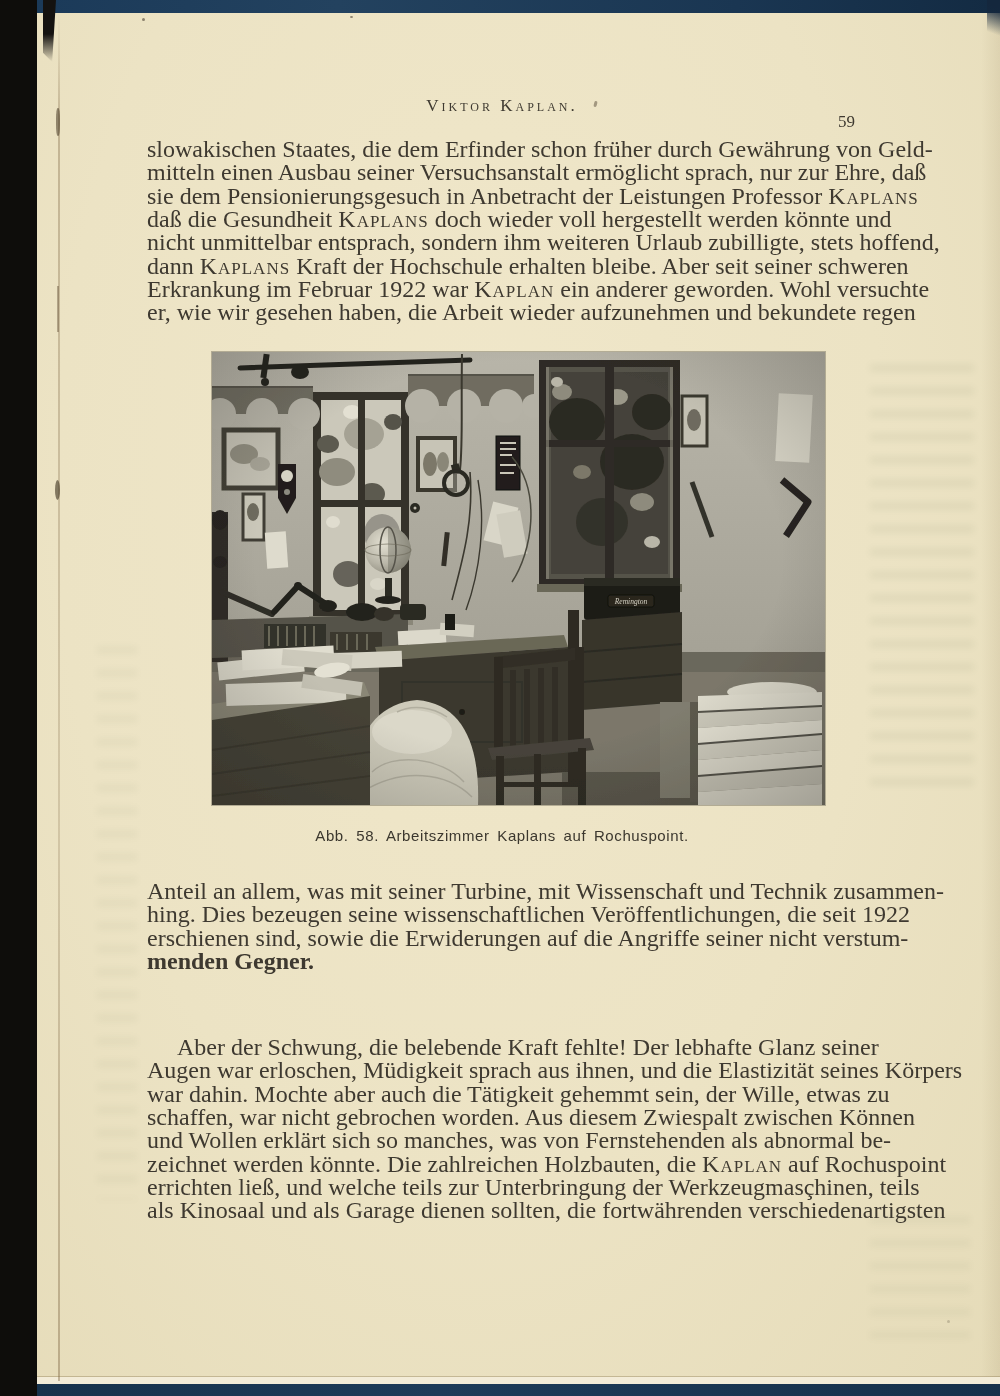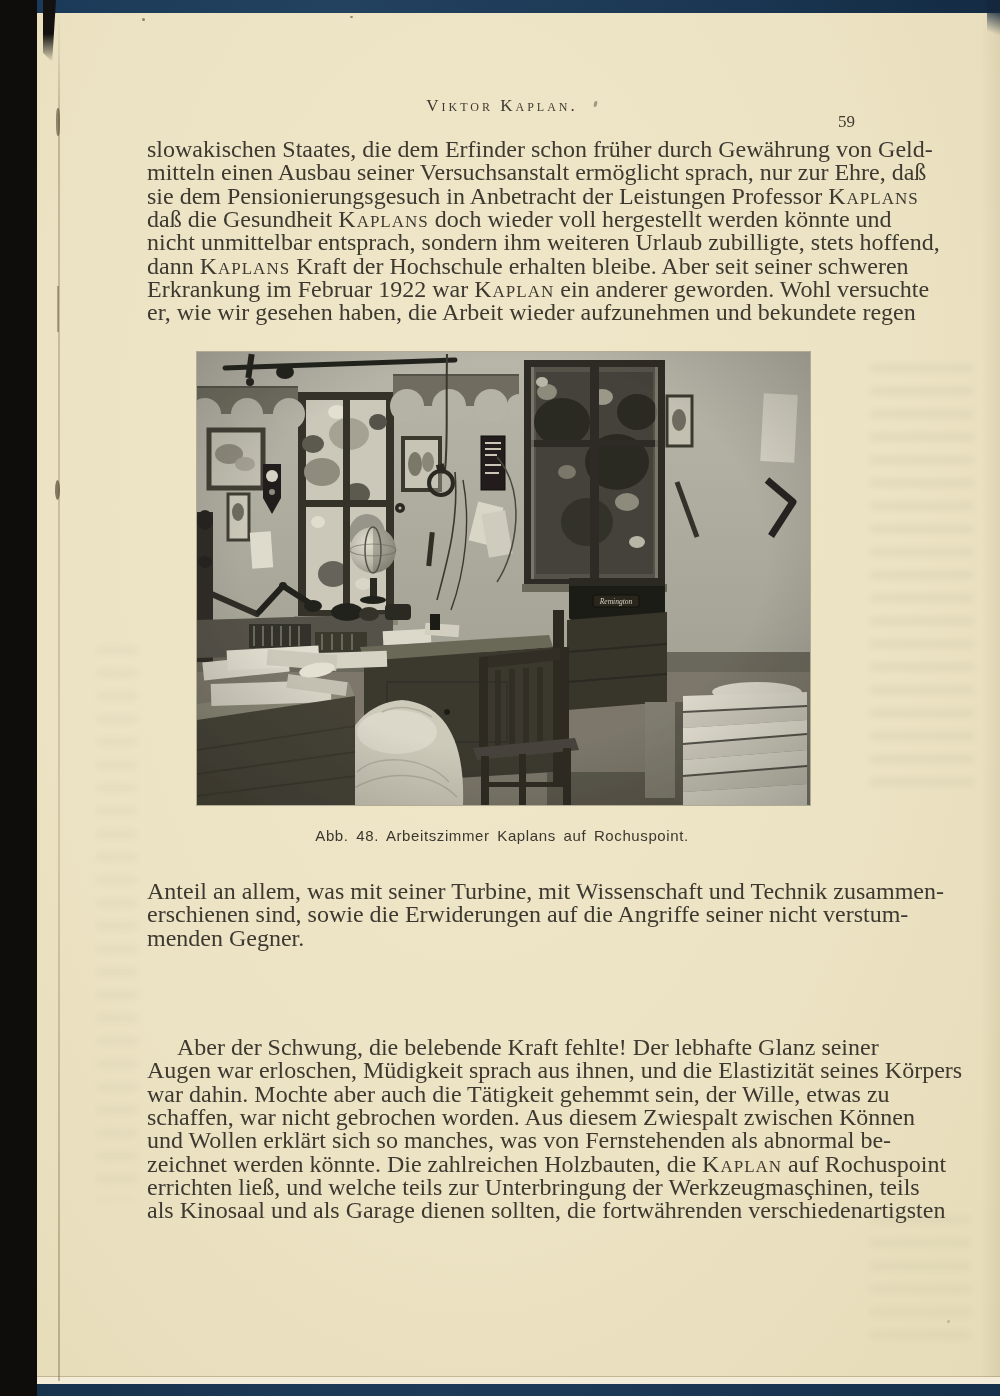--- a/index.html
+++ b/index.html
@@ -40,25 +40,25 @@
   .speck{position:absolute;background:rgba(60,50,38,.55);border-radius:50%;}
   .bleed{position:absolute;filter:blur(3px);
     background:repeating-linear-gradient(180deg, rgba(0,0,0,0) 0 6px, #5c6b4a 6px 14px, rgba(0,0,0,0) 14px 23px);}
   
   .runhead{position:absolute;left:110px;top:96px;width:710px;height:22px;color:#3f3a31;}
   .runhead-title{display:block;text-align:center;font-variant:small-caps;font-size:17px;letter-spacing:3px;}
   .page-number{position:absolute;right:2px;top:16px;font-size:17px;}
   .headmark{position:absolute;left:557px;top:101px;width:3px;height:6px;background:rgba(70,58,42,.45);transform:rotate(14deg);border-radius:2px;}
   .para{position:absolute;left:110px;width:710px;color:#3e3930;font-size:24px;line-height:23.35px;}
   .textline{text-align:justify;text-align-last:justify;white-space:nowrap;}
-  .textline.last-left{text-align-last:left;}
+  .textline.last-left{text-align-last:left;font-weight:bold;}
   .p3 .textline:first-child{text-indent:30px;}
   .sc{font-variant:small-caps;letter-spacing:1px;}
   
-  .figure{position:absolute;left:160px;top:352px;width:675px;height:453px;}
+  .figure{position:absolute;left:175px;top:352px;width:675px;height:453px;}
   .figure svg{display:block;width:613px;height:453px;box-shadow:0 0 0 1px rgba(70,65,55,.35);}
   .caption{position:absolute;left:110px;top:827px;width:710px;text-align:center;
     font-family:"Liberation Sans","DejaVu Sans",sans-serif;font-size:15px;letter-spacing:.6px;word-spacing:3px;color:#3b372e;}
 </style>
 </head>
 <body>
 
 <div class="scan">
 
   <div class="bleed" style="left:833px;top:358px;width:104px;height:440px;opacity:.07;"></div>
@@ -287,24 +287,25 @@
         <polygon points="486,408 610,398 610,414 486,424" fill="#dcd9cb"></polygon>
         <polygon points="486,424 610,414 610,432 486,440" fill="#c8c5b7"></polygon>
         <polygon points="486,440 610,432 610,453 486,453" fill="#d9d6c8"></polygon>
         <path d="M486,360 L610,354 M486,392 L610,382 M486,424 L610,414" stroke="#55534a" stroke-width="2"></path>
 
         <rect x="0" y="0" width="613" height="453" fill="url(#g-vign)"></rect>
       </g>
       <text x="419" y="252" font-size="7.5" font-style="italic" font-family="Liberation Serif, serif" fill="#d6d3c5" text-anchor="middle">Remington</text>
     </svg>
   </div>
-  <div class="caption">Abb. 48. Arbeitszimmer Kaplans auf Rochuspoint.</div>
+  <div class="caption">Abb. 58. Arbeitszimmer Kaplans auf Rochuspoint.</div>
 
   <div class="para p2" style="top:880px;">
       <div class="textline">Anteil an allem, was mit seiner Turbine, mit Wissenschaft und Technik zusammen-</div>
+      <div class="textline">hing.  Dies bezeugen seine wissenschaftlichen Veröffentlichungen, die seit 1922</div>
       <div class="textline">erschienen sind, sowie die Erwiderungen auf die Angriffe seiner nicht verstum-</div>
       <div class="textline last-left">menden Gegner.</div>
     </div>
   <div class="para p3" style="top:1036px;">
       <div class="textline">Aber der Schwung, die belebende Kraft fehlte!  Der lebhafte Glanz seiner</div>
       <div class="textline">Augen war erloschen, Müdigkeit sprach aus ihnen, und die Elastizität seines Körpers</div>
       <div class="textline">war dahin.  Mochte aber auch die Tätigkeit gehemmt sein, der Wille, etwas zu</div>
       <div class="textline">schaffen, war nicht gebrochen worden.  Aus diesem Zwiespalt zwischen Können</div>
       <div class="textline">und Wollen erklärt sich so manches, was von Fernstehenden als abnormal be-</div>
       <div class="textline">zeichnet werden könnte.  Die zahlreichen Holzbauten, die <span class="sc">Kaplan</span> auf Rochuspoint</div>

